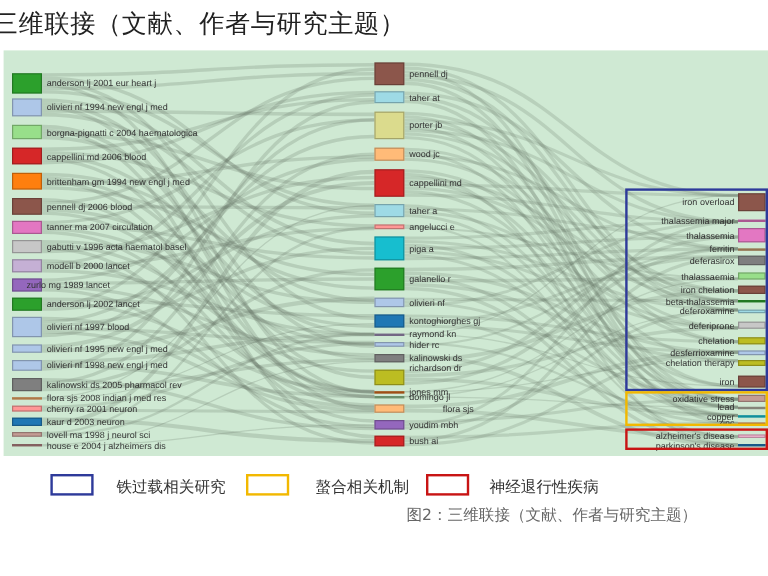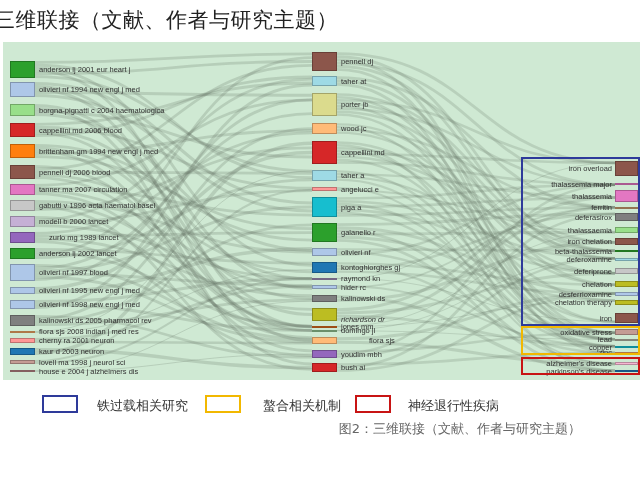--- a/index.html
+++ b/index.html
@@ -191,21 +191,21 @@
       <div class="lbl" style="top: 104.5px; left: 36px;">brittenham gm 1994 new engl j med</div>
       <div class="node" style="left: 7px; top: 123px; width: 25px; height: 14px; background: rgb(140, 86, 75);"></div>
       <div class="lbl" style="top: 125.5px; left: 36px;">pennell dj 2006 blood</div>
       <div class="node" style="left: 7px; top: 142px; width: 25px; height: 11px; background: rgb(227, 119, 194);"></div>
       <div class="lbl" style="top: 143px; left: 36px;">tanner ma 2007 circulation</div>
       <div class="node" style="left: 7px; top: 158px; width: 25px; height: 11px; background: rgb(199, 199, 199);"></div>
       <div class="lbl" style="top: 159px; left: 36px;">gabutti v 1996 acta haematol basel</div>
       <div class="node" style="left: 7px; top: 174px; width: 25px; height: 11px; background: rgb(197, 176, 213);"></div>
       <div class="lbl" style="top: 175px; left: 36px;">modell b 2000 lancet</div>
       <div class="node" style="left: 7px; top: 190px; width: 25px; height: 11px; background: rgb(148, 103, 189);"></div>
-      <div class="lbl" style="top: 191px; left: 46px;">zurlo mg 1989 lancet</div>
+      <div class="lbl" style="top: 191px; left: 19px;">zurlo mg 1989 lancet</div>
       <div class="node" style="left: 7px; top: 206px; width: 25px; height: 11px; background: rgb(44, 160, 44);"></div>
       <div class="lbl" style="top: 207px; left: 36px;">anderson lj 2002 lancet</div>
       <div class="node" style="left: 7px; top: 222px; width: 25px; height: 17px; background: rgb(174, 199, 232);"></div>
       <div class="lbl" style="top: 226px; left: 36px;">olivieri nf 1997 blood</div>
       <div class="node" style="left: 7px; top: 245px; width: 25px; height: 7px; background: rgb(174, 199, 232);"></div>
       <div class="lbl" style="top: 244px; left: 36px;">olivieri nf 1995 new engl j med</div>
       <div class="node" style="left: 7px; top: 258px; width: 25px; height: 9px; background: rgb(174, 199, 232);"></div>
       <div class="lbl" style="top: 258px; left: 36px;">olivieri nf 1998 new engl j med</div>
       <div class="node" style="left: 7px; top: 273px; width: 25px; height: 11px; background: rgb(127, 127, 127);"></div>
       <div class="lbl" style="top: 274px; left: 36px;">kalinowski ds 2005 pharmacol rev</div>
@@ -241,21 +241,21 @@
       <div class="lbl" style="top: 205.5px; left: 338px;">olivieri nf</div>
       <div class="node" style="left: 309px; top: 220px; width: 25px; height: 11px; background: rgb(31, 119, 180);"></div>
       <div class="lbl" style="top: 221px; left: 338px;">kontoghiorghes gj</div>
       <div class="node" style="left: 309px; top: 236px; width: 25px; height: 2px; background: rgb(154, 138, 176);"></div>
       <div class="lbl" style="top: 232px; left: 338px;">raymond kn</div>
       <div class="node" style="left: 309px; top: 243px; width: 25px; height: 4px; background: rgb(174, 199, 232);"></div>
       <div class="lbl" style="top: 240.5px; left: 338px;">hider rc</div>
       <div class="node" style="left: 309px; top: 253px; width: 25px; height: 7px; background: rgb(127, 127, 127);"></div>
       <div class="lbl" style="top: 252px; left: 338px;">kalinowski ds</div>
       <div class="node" style="left: 309px; top: 266px; width: 25px; height: 13px; background: rgb(188, 189, 34);"></div>
-      <div class="lbl" style="top: 273px; left: 338px; font-style: italic;">richardson dr</div>
+      <div class="lbl" style="top: 260px; left: 338px;">richardson dr</div>
       <div class="node" style="left: 309px; top: 284px; width: 25px; height: 2px; background: rgb(210, 105, 30);"></div>
       <div class="lbl" style="top: 280px; left: 338px;">jones mm</div>
       <div class="node" style="left: 309px; top: 288px; width: 25px; height: 2px; background: rgb(143, 191, 143);"></div>
       <div class="lbl" style="top: 284px; left: 338px;">domingo jl</div>
       <div class="node" style="left: 309px; top: 295px; width: 25px; height: 7px; background: rgb(255, 187, 120);"></div>
       <div class="lbl" style="top: 294px; left: 338px; padding-left: 28px;">flora sjs</div>
       <div class="node" style="left: 309px; top: 308px; width: 25px; height: 8px; background: rgb(148, 103, 189);"></div>
       <div class="lbl" style="top: 307.5px; left: 338px;">youdim mbh</div>
       <div class="node" style="left: 309px; top: 321px; width: 25px; height: 9px; background: rgb(214, 39, 40);"></div>
       <div class="lbl" style="top: 321px; left: 338px;">bush ai</div>

